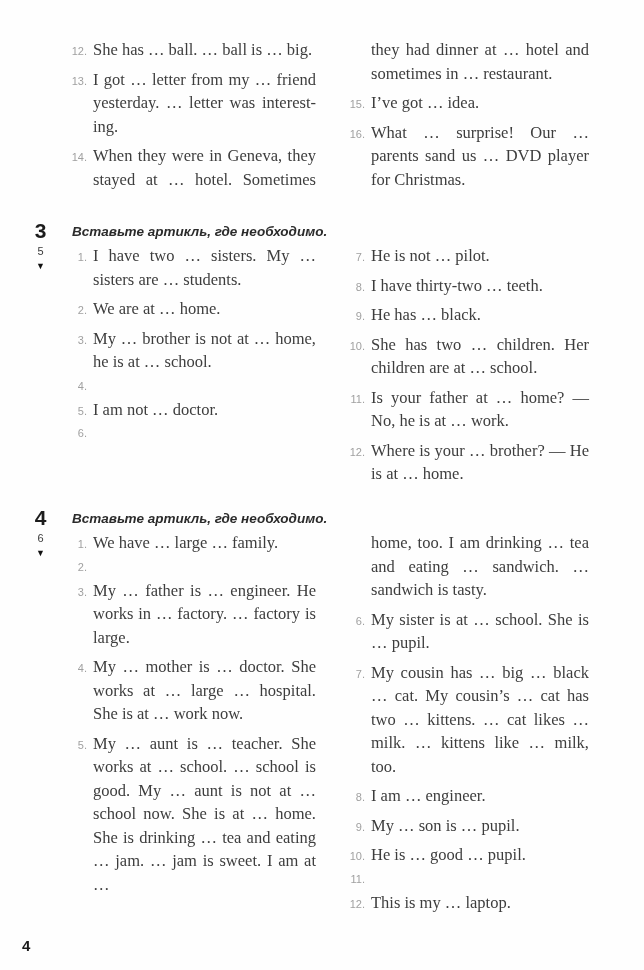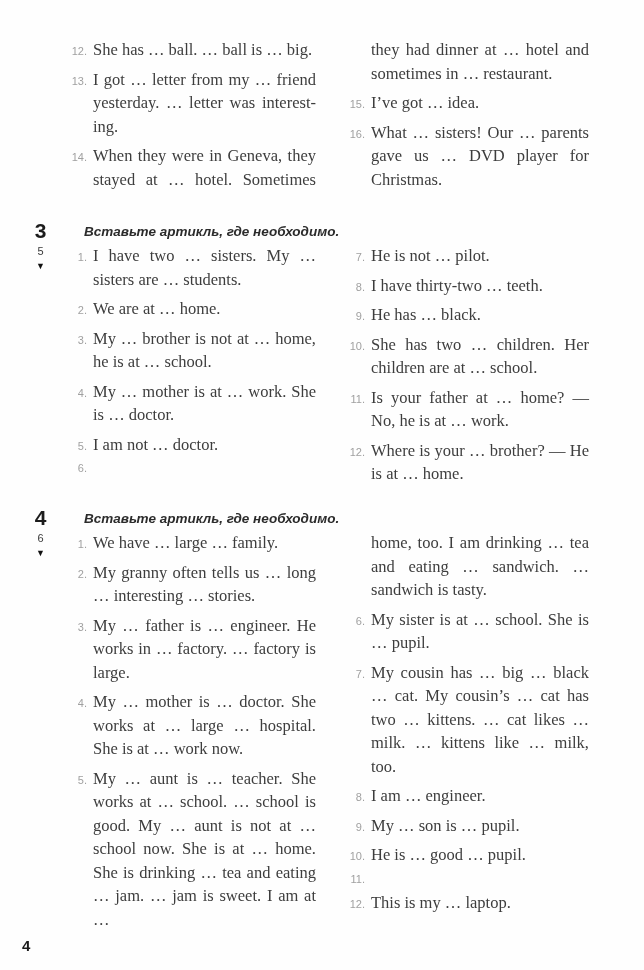--- a/index.html
+++ b/index.html
@@ -47,21 +47,21 @@
     width: 19px;
     text-align: center;
     font-family: "Liberation Sans", sans-serif;
   }
   .mnum { font-size: 21px; font-weight: bold; line-height: 22px; color: #1c1c1c; }
   .msub { font-size: 11px; margin-top: 3px; color: #3a3a3a; }
   .mtri { font-size: 9px; margin-top: 4px; color: #111; }
 
   .instr {
     position: absolute;
-    left: 84px;
+    left: 72px;
     top: 6px;
     font-family: "Liberation Sans", sans-serif;
     font-style: italic;
     font-weight: 600;
     font-size: 13.5px;
     color: #2b2b2b;
   }
 
   .pagenum {
     position: absolute;
@@ -98,21 +98,21 @@
       <div class="item">
         <span class="inum"></span>
         <div class="itxt">they had dinner at … hotel and sometimes in … restaurant.</div>
       </div>
       <div class="item">
         <span class="inum">15.</span>
         <div class="itxt">I’ve got … idea.</div>
       </div>
       <div class="item">
         <span class="inum">16.</span>
-        <div class="itxt">What … sisters! Our … parents gave us … DVD player for Christ­mas.</div>
+        <div class="itxt">What … surprise! Our … parents sand us … DVD player for Christ­mas.</div>
       </div>
     </div>
   </section>
 
   <section class="sec-ex3">
     <div class="marker">
       <div class="mnum">3</div>
       <div class="msub">5</div>
       <div class="mtri">▼</div>
     </div>
@@ -125,21 +125,20 @@
       <div class="item">
         <span class="inum">2.</span>
         <div class="itxt">We are at … home.</div>
       </div>
       <div class="item">
         <span class="inum">3.</span>
         <div class="itxt">My … brother is not at … home, he is at … school.</div>
       </div>
       <div class="item">
         <span class="inum">4.</span>
-        <div class="itxt">My … mother is at … work. She is … doctor.</div>
       </div>
       <div class="item">
         <span class="inum">5.</span>
         <div class="itxt">I am not … doctor.</div>
       </div>
       <div class="item">
         <span class="inum">6.</span>
       </div>
     </div>
     <div class="col col-r">
@@ -177,21 +176,20 @@
       <div class="mtri">▼</div>
     </div>
     <div class="instr">Вставьте артикль, где необходимо.</div>
     <div class="col col-l">
       <div class="item">
         <span class="inum">1.</span>
         <div class="itxt">We have … large … family.</div>
       </div>
       <div class="item">
         <span class="inum">2.</span>
-        <div class="itxt">My granny often tells us … long … interesting … stories.</div>
       </div>
       <div class="item">
         <span class="inum">3.</span>
         <div class="itxt">My … father is … engineer. He works in … factory. … factory is large.</div>
       </div>
       <div class="item">
         <span class="inum">4.</span>
         <div class="itxt">My … mother is … doctor. She works at … large … hospital. She is at … work now.</div>
       </div>
       <div class="item">

